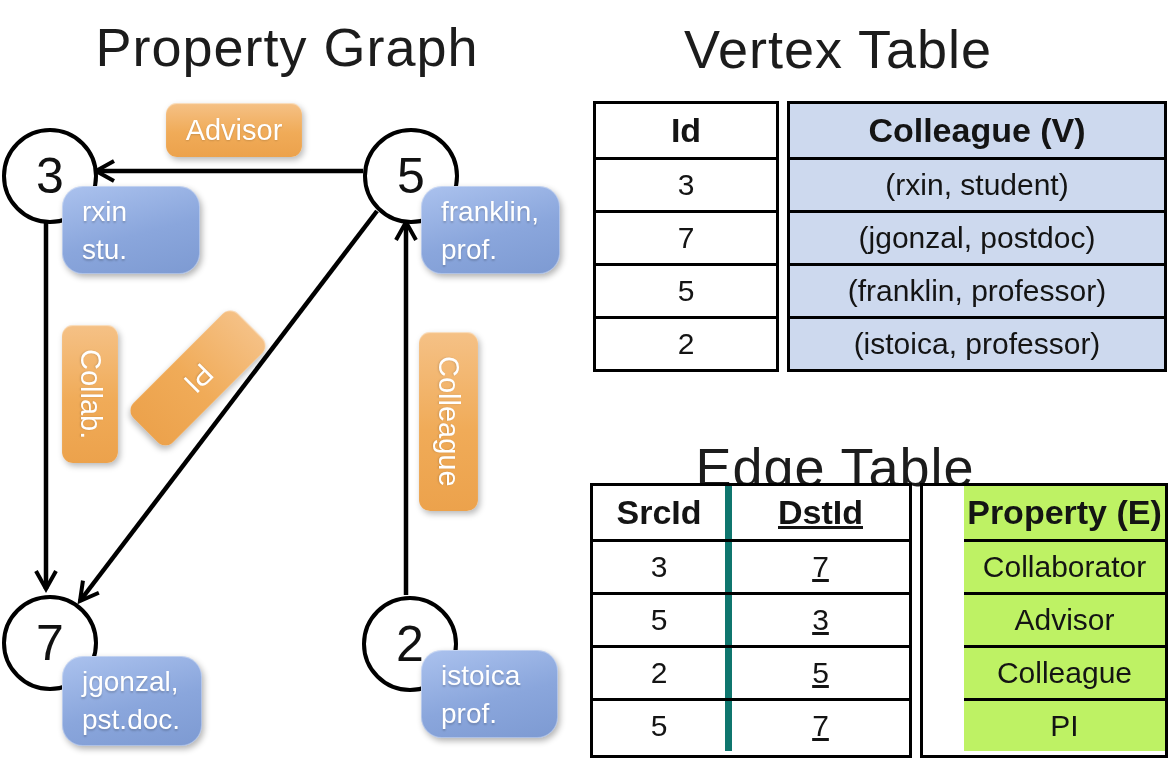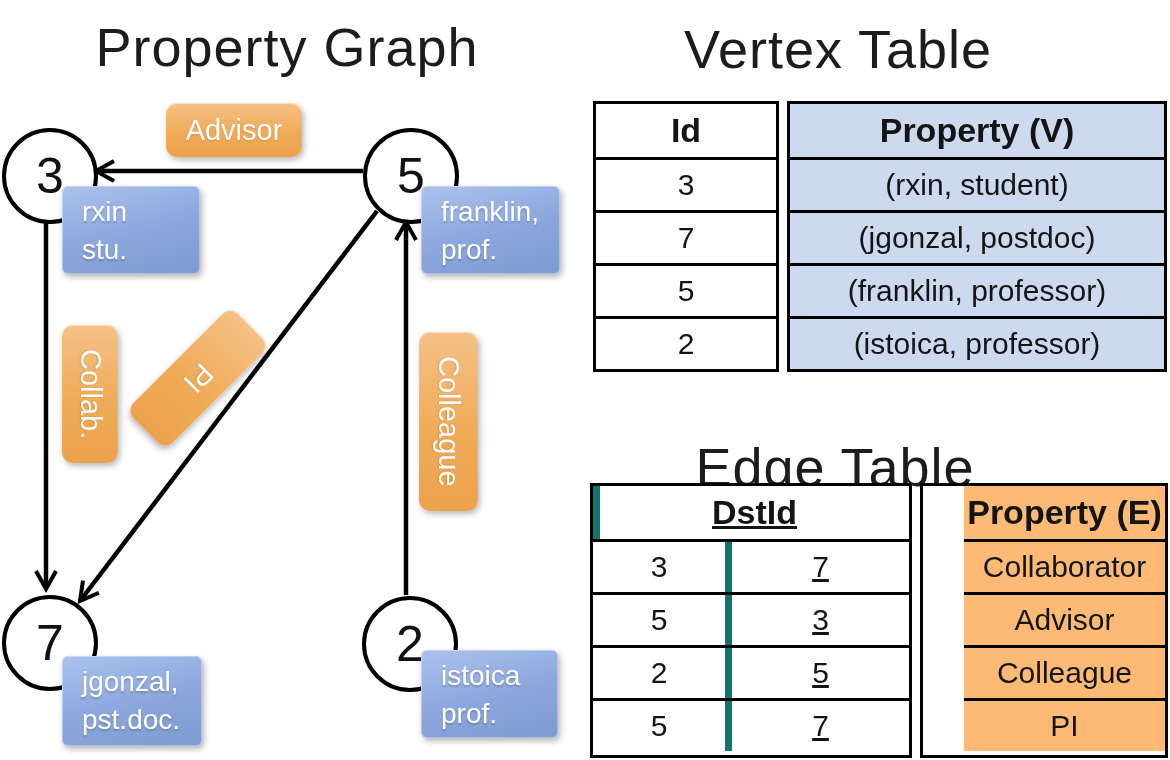--- a/index.html
+++ b/index.html
@@ -13,21 +13,21 @@
     letter-spacing:1px;color:#1c1c1c;white-space:nowrap;
   }
   
   .node{
     position:absolute;border:4px solid #000;border-radius:50%;background:#fff;
     display:flex;align-items:center;justify-content:center;
     font-size:50px;font-weight:300;color:#111;z-index:2;
   }
   
   .vbox{
-    position:absolute;border-radius:6px;z-index:4;
+    position:absolute;border-radius:21px;z-index:4;
     background:linear-gradient(165deg,#abc2ee 0%,#8aa6dc 55%,#7d9ad2 100%);
     box-shadow:inset 0 0 0 1px rgba(255,255,255,.35), 2px 3px 6px rgba(0,0,0,.30);
     color:#fff;font-size:28px;line-height:38px;padding:7px 0 0 20px;
     white-space:pre-line;text-shadow:0 2px 2px rgba(0,0,0,.18);box-sizing:border-box;
   }
   
   .ebox{
     position:absolute;border-radius:11px;z-index:3;
     background:linear-gradient(180deg,#f5c186 0%,#f0ab58 55%,#eca24c 100%);
     box-shadow:inset 0 1px 1px rgba(255,255,255,.5), 2px 3px 6px rgba(0,0,0,.28);
@@ -45,21 +45,21 @@
     height:53px;display:flex;align-items:center;justify-content:center;
     font-size:30px;box-sizing:border-box;
   }
   .trow + .trow{border-top:3px solid #000;}
   .trow.head{font-weight:bold;font-size:34px;}
   .etable-left .trow{justify-content:flex-start;padding:0;}
   .cell{height:100%;display:flex;align-items:center;justify-content:center;box-sizing:border-box;}
   .cell.src{width:132px;}
   .cell.dst{flex:1;border-left:7px solid #0f766e;text-decoration:underline;}
   .bg-blue{background:#cdd9ee;}
-  .bg-tan{background:#fdba74;margin-left:41px;}
+  .bg-tan{background:#bef264;margin-left:41px;}
   svg.edges{position:absolute;left:0;top:0;z-index:1;}
 </style>
 </head>
 <body>
 
 <div class="stage">
 
   <div class="big-title" style="left:17px;top:16px;width:540px;">Property Graph</div>
 
   <svg class="edges" width="580" height="760" viewBox="0 0 580 760">
@@ -105,31 +105,32 @@
 
   <div class="subtable" style="left:593px;top:101px;width:186px;height:271px;">
     <div class="trow head">Id</div>
     <div class="trow">3</div>
     <div class="trow">7</div>
     <div class="trow">5</div>
     <div class="trow">2</div>
   </div>
 
   <div class="subtable" style="left:787px;top:101px;width:380px;height:271px;">
-    <div class="trow head bg-blue">Property (V)</div>
+    <div class="trow head bg-blue">Colleague (V)</div>
     <div class="trow bg-blue">(rxin, student)</div>
     <div class="trow bg-blue">(jgonzal, postdoc)</div>
     <div class="trow bg-blue">(franklin, professor)</div>
     <div class="trow bg-blue">(istoica, professor)</div>
   </div>
 
   <div class="big-title" style="left:550px;top:400px;width:570px;margin-top:36px;">Edge Table</div>
 
   <div class="subtable etable-left" style="left:590px;top:483px;width:322px;height:275px;">
     <div class="trow head">
+      <div class="cell src">SrcId</div>
       <div class="cell dst">DstId</div>
     </div>
     <div class="trow">
       <div class="cell src">3</div>
       <div class="cell dst">7</div>
     </div>
     <div class="trow">
       <div class="cell src">5</div>
       <div class="cell dst">3</div>
     </div>

